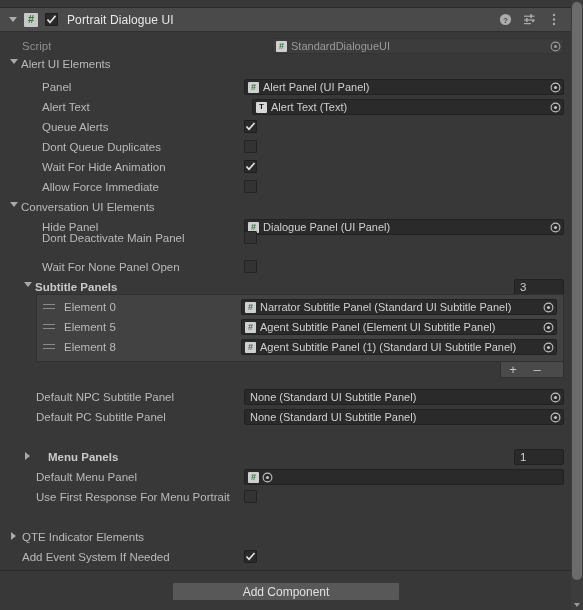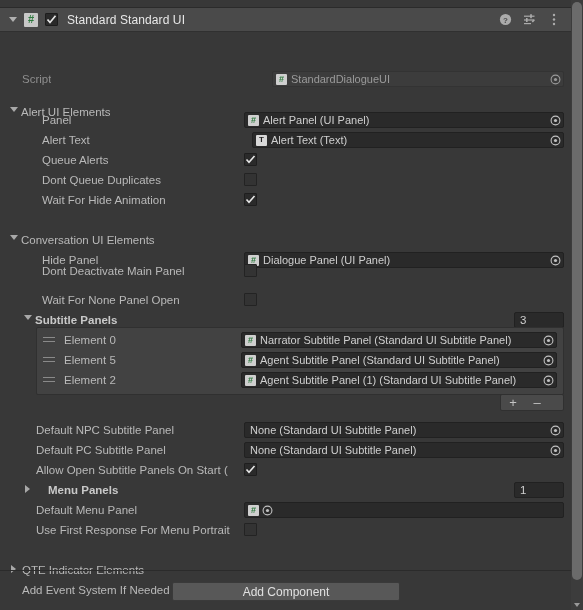--- a/index.html
+++ b/index.html
@@ -42,21 +42,21 @@
     width:13px; height:13px; margin-left:7px; background:#2a2a2a;
     border:1px solid #1d1d1d; border-radius:1px;
     display:flex; align-items:center; justify-content:center; flex:0 0 auto;
   }
   .enable-box svg { display:block; }
   .comp-title { margin-left:9px; font-size:12px; color:#e8e8e8; font-weight:400; letter-spacing:.1px; }
   .header-icons { margin-left:auto; display:flex; align-items:center; gap:9px; margin-right:10px; }
   .hicon { width:15px; height:15px; display:flex; align-items:center; justify-content:center; opacity:.85; }
 
   
-  .body { position:absolute; left:0; top:32px; width:571px; height:530px; background:#383838;margin-top:33px; }
+  .body { position:absolute; left:0; top:32px; width:571px; height:530px; background:#383838; }
 
   .row { position:absolute; left:0; width:571px; height:20px; }
   .label {
     position:absolute; left:0; top:0; height:20px; line-height:20px;
     color:#b9b9b9; white-space:nowrap; overflow:hidden;
   }
   .label.dim { color:#8e8e8e; }
   .label.bold { font-weight:bold; color:#c9c9c9; }
 
   
@@ -143,21 +143,21 @@
   <div class="comp-header">
     <div class="foldout-arrow">
       <div class="tri-down"></div>
     </div>
     <div class="script-badge">#</div>
     <div class="enable-box">
       <svg width="11" height="11" viewBox="0 0 11 11">
           <path d="M1.5 5.5 L4 8.5 L9.5 1.8" stroke="#e6e6e6" stroke-width="1.7" fill="none"></path>
         </svg>
     </div>
-    <div class="comp-title">Standard Standard UI</div>
+    <div class="comp-title">Portrait Dialogue UI</div>
     <div class="header-icons">
       <div class="hicon">
         <svg width="13" height="13" viewBox="0 0 13 13">
           <circle cx="6.5" cy="6.5" r="5.6" fill="#bdbdbd"></circle>
           <text x="6.5" y="9.6" font-size="8" font-family="Liberation Sans, sans-serif" font-weight="bold" fill="#4a4a4a" text-anchor="middle">?</text>
         </svg>
       </div>
       <div class="hicon">
         <svg width="13" height="13" viewBox="0 0 13 13">
           <line x1="1" y1="3.2" x2="11.5" y2="3.2" stroke="#bdbdbd" stroke-width="1.2"></line>
@@ -187,21 +187,21 @@
         <div class="obj-name">StandardDialogueUI</div>
         <div class="obj-picker">
           <svg width="11" height="11" viewBox="0 0 11 11">
               <circle cx="5.5" cy="5.5" r="4.4" fill="none" stroke="#9a9a9a" stroke-width="1.1"></circle>
               <circle cx="5.5" cy="5.5" r="1.6" fill="#9a9a9a"></circle>
             </svg>
         </div>
       </div>
     </div>
 
-    <div class="row fold-row" style="top:37px">
+    <div class="row fold-row" style="top:22px">
       <div class="arrow" style="left:10px">
           <div class="tri-d"></div>
         </div>
       <div class="label" style="left:21px">Alert UI Elements</div>
     </div>
 
     <div class="row" style="top:45px">
       <div class="label" style="left:42px">Panel</div>
       <div class="objfield" style="left:244px; width:320px;">
         <div class="obj-icon script">#</div>
@@ -245,20 +245,24 @@
 
     <div class="row" style="top:125px">
       <div class="label" style="left:42px">Wait For Hide Animation</div>
       <div class="cbox" style="left:244px">
         <svg width="11" height="11" viewBox="0 0 11 11">
             <path d="M1.5 5.5 L4 8.3 L9.5 1.9" stroke="#e6e6e6" stroke-width="1.6" fill="none"></path>
           </svg>
       </div>
     </div>
 
+    <div class="row" style="top:145px">
+      <div class="label" style="left:42px">Allow Force Immediate</div>
+      <div class="cbox off" style="left:244px"></div>
+    </div>
 
     <div class="row fold-row" style="top:165px">
       <div class="arrow" style="left:10px">
           <div class="tri-d"></div>
         </div>
       <div class="label" style="left:21px">Conversation UI Elements</div>
     </div>
 
     <div class="row" style="top:185px">
       <div class="label" style="left:42px">Hide Panel</div>
@@ -313,36 +317,36 @@
       </div>
 
       <div class="list-row" style="top:22px">
         <div class="drag-handle" style="left:6px">
             <i></i>
             <i></i>
           </div>
         <div class="label" style="left:27px">Element 5</div>
         <div class="objfield" style="left:204px; width:316px;">
           <div class="obj-icon script">#</div>
-          <div class="obj-name">Agent Subtitle Panel (Standard UI Subtitle Panel)</div>
+          <div class="obj-name">Agent Subtitle Panel (Element UI Subtitle Panel)</div>
           <div class="obj-picker">
             <svg width="11" height="11" viewBox="0 0 11 11">
                 <circle cx="5.5" cy="5.5" r="4.4" fill="none" stroke="#c0c0c0" stroke-width="1.1"></circle>
                 <circle cx="5.5" cy="5.5" r="1.6" fill="#c0c0c0"></circle>
               </svg>
           </div>
         </div>
       </div>
 
       <div class="list-row" style="top:42px">
         <div class="drag-handle" style="left:6px">
             <i></i>
             <i></i>
           </div>
-        <div class="label" style="left:27px">Element 2</div>
+        <div class="label" style="left:27px">Element 8</div>
         <div class="objfield" style="left:204px; width:316px;">
           <div class="obj-icon script">#</div>
           <div class="obj-name">Agent Subtitle Panel (1) (Standard UI Subtitle Panel)</div>
           <div class="obj-picker">
             <svg width="11" height="11" viewBox="0 0 11 11">
                 <circle cx="5.5" cy="5.5" r="4.4" fill="none" stroke="#c0c0c0" stroke-width="1.1"></circle>
                 <circle cx="5.5" cy="5.5" r="1.6" fill="#c0c0c0"></circle>
               </svg>
           </div>
         </div>
@@ -373,28 +377,20 @@
         <div class="obj-name" style="margin-left:5px">None (Standard UI Subtitle Panel)</div>
         <div class="obj-picker">
           <svg width="11" height="11" viewBox="0 0 11 11">
               <circle cx="5.5" cy="5.5" r="4.4" fill="none" stroke="#c0c0c0" stroke-width="1.1"></circle>
               <circle cx="5.5" cy="5.5" r="1.6" fill="#c0c0c0"></circle>
             </svg>
         </div>
       </div>
     </div>
 
-    <div class="row" style="top:395px">
-      <div class="label" style="left:36px; width:208px;">Allow Open Subtitle Panels On Start (</div>
-      <div class="cbox" style="left:244px">
-        <svg width="11" height="11" viewBox="0 0 11 11">
-            <path d="M1.5 5.5 L4 8.3 L9.5 1.9" stroke="#e6e6e6" stroke-width="1.6" fill="none"></path>
-          </svg>
-      </div>
-    </div>
 
     <div class="row fold-row" style="top:415px">
       <div class="arrow" style="left:25px">
           <div class="tri-r"></div>
         </div>
       <div class="label bold" style="left:48px">Menu Panels</div>
       <div class="numfield" style="left:514px; width:50px;">1</div>
     </div>
 
     <div class="row" style="top:435px">

